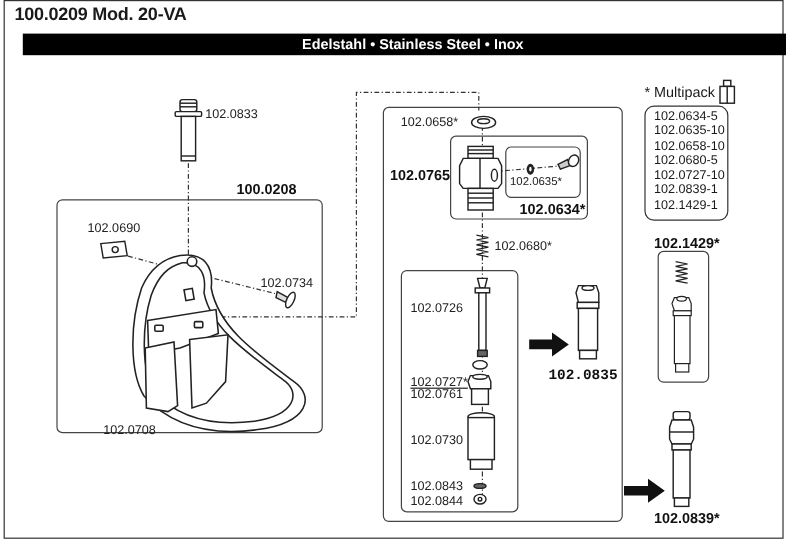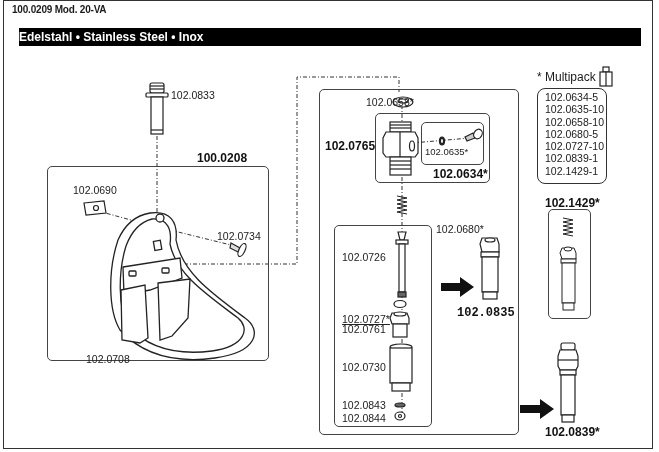--- a/index.html
+++ b/index.html
@@ -1,19 +1,19 @@
 <!DOCTYPE html>
 <html><head>
 <meta charset="utf-8">
 <style>
   html, body { margin:0; padding:0; background:#fff; }
   body { width:659px; height:452px; position:relative; overflow:hidden; font-family:"Liberation Sans", sans-serif; color:#1a1a1a; }
   .frame { position:absolute; left:3px; top:0; width:650px; height:449px; border:1px solid #333; box-sizing:border-box; }
-  .title { position:absolute; left:12px; top:4px; font-weight:bold; font-size:10px; letter-spacing:-0.2px; }
-  .banner-bar { position:absolute; left:19px; top:28px; width:622px; height:18px; background:#000; color:#fff; font-weight:bold; font-size:12px; text-align:left; line-height:18px; }
+  .title { position:absolute; left:12px; top:4px; font-weight:bold; font-size:15px; letter-spacing:-0.2px; }
+  .banner-bar { position:absolute; left:19px; top:28px; width:622px; height:18px; background:#000; color:#fff; font-weight:bold; font-size:12px; text-align:center; line-height:18px;padding-left:14px; }
   .lbl { position:absolute; font-size:10.5px; white-space:nowrap; color:#222; }
   .lbl-b { position:absolute; font-size:12px; font-weight:bold; white-space:nowrap; color:#111; }
   .box { position:absolute; border:1.2px solid #444; border-radius:5px; box-sizing:border-box; }
   svg.art { position:absolute; left:0; top:0; }
   .mp-title { position:absolute; left:537px; top:70px; font-size:12px; }
   .mp-list { position:absolute; left:537px; top:88px; width:70px; height:96px; border:1.2px solid #333; border-radius:8px; box-sizing:border-box; padding:2px 0 0 7px; }
   .mp-list div { font-size:10.5px; line-height:12.3px; }
 </style>
 </head>
 <body>
@@ -163,25 +163,25 @@
     <line x1="606" y1="72" x2="606" y2="86"></line>
   </g>
 </svg>
 
 <div class="lbl" style="left:171px;top:89px;">102.0833</div>
 <div class="lbl-b" style="left:197px;top:151px;">100.0208</div>
 <div class="lbl" style="left:73px;top:184px;">102.0690</div>
 <div class="lbl" style="left:217px;top:230px;">102.0734</div>
 <div class="lbl" style="left:86px;top:353px;">102.0708</div>
 
-<div class="lbl" style="left:334px;top:96px;margin-left:32px;">102.0658*</div>
+<div class="lbl" style="left:334px;top:96px;">102.0658*</div>
 <div class="lbl-b" style="left:325px;top:139px;text-align:center;">102.0765</div>
 <div class="lbl" style="left:425px;top:146px;font-size:9.5px;">102.0635*</div>
 <div class="lbl-b" style="left:433px;top:167px;text-align:center;">102.0634*</div>
-<div class="lbl" style="left:436px;top:199px;margin-top:24px;">102.0680*</div>
+<div class="lbl" style="left:412px;top:199px;">102.0680*</div>
 
 <div class="lbl" style="left:342px;top:251px;">102.0726</div>
 <div class="lbl" style="left:342px;top:313px;text-decoration:underline;">102.0727*</div>
 <div class="lbl" style="left:342px;top:323px;">102.0761</div>
 <div class="lbl" style="left:342px;top:361px;">102.0730</div>
 <div class="lbl" style="left:342px;top:399px;">102.0843</div>
 <div class="lbl" style="left:342px;top:412px;">102.0844</div>
 <div class="lbl-b" style="left:457px;top:306px;font-family:Liberation Mono, monospace;">102.0835</div>
 
 <div class="lbl-b" style="left:545px;top:196px;">102.1429*</div>

